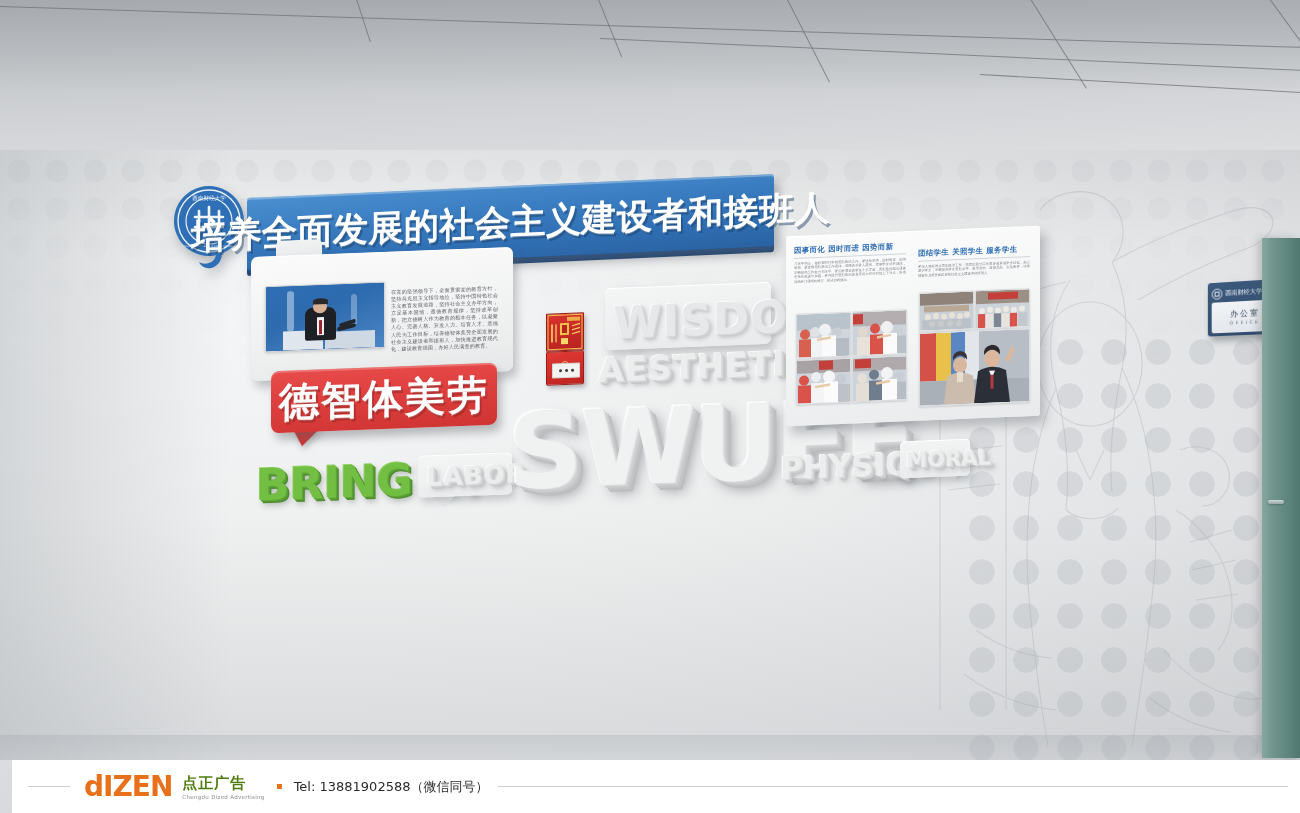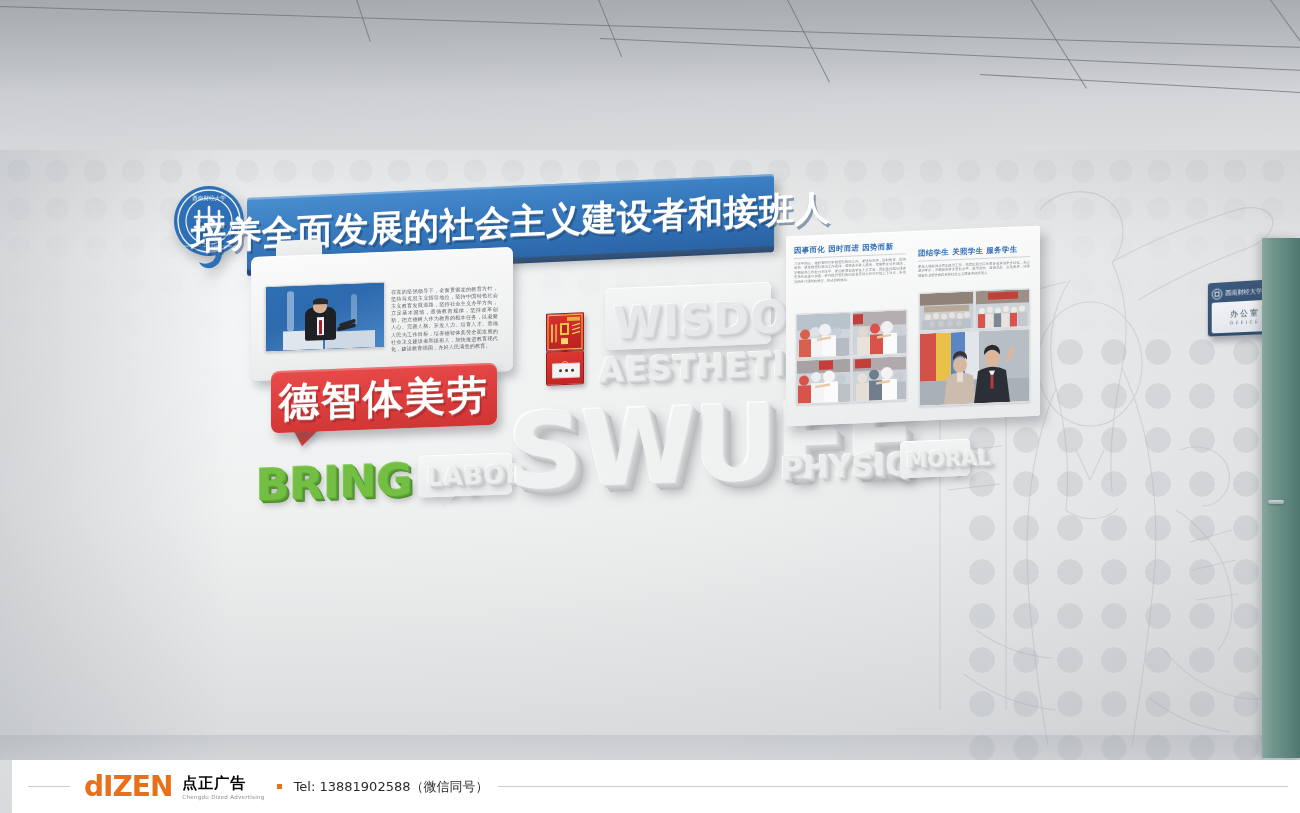--- a/index.html
+++ b/index.html
@@ -355,21 +355,21 @@
   }
   .f-rule{height:1px;background:#c9ccd0;flex:0 0 auto;}
   .f-rule-left{width:42px;margin-left:16px;}
   .f-rule-right{flex:1 1 auto;margin-right:24px;margin-left:10px;}
   .f-logo{
     margin-left:14px;display:flex;align-items:baseline;
     font-family:"DejaVu Sans","Liberation Sans",sans-serif;
     font-weight:bold;font-size:28px;color:#e8701a;letter-spacing:-1px;
   }
   .f-cn{margin-left:10px;display:flex;flex-direction:column;justify-content:center;}
-  .f-cn-main{font-size:15px;color:#000000;font-weight:bold;letter-spacing:1px;
+  .f-cn-main{font-size:15px;color:#4d7c0f;font-weight:bold;letter-spacing:1px;
              font-family:"DejaVu Sans","Liberation Sans",sans-serif;}
   .f-cn-sub{font-size:5.5px;color:#8a8a8a;letter-spacing:.3px;margin-top:1px;
             font-family:"DejaVu Sans","Liberation Sans",sans-serif;}
   .f-sep{width:5px;height:5px;background:#e8701a;margin:0 12px;align-self:center;}
   .f-tel{font-size:13px;color:#2b2b2b;font-family:"DejaVu Sans","Liberation Sans",sans-serif;}
 </style>
 </head>
 <body>
 
 <div id="shot">

